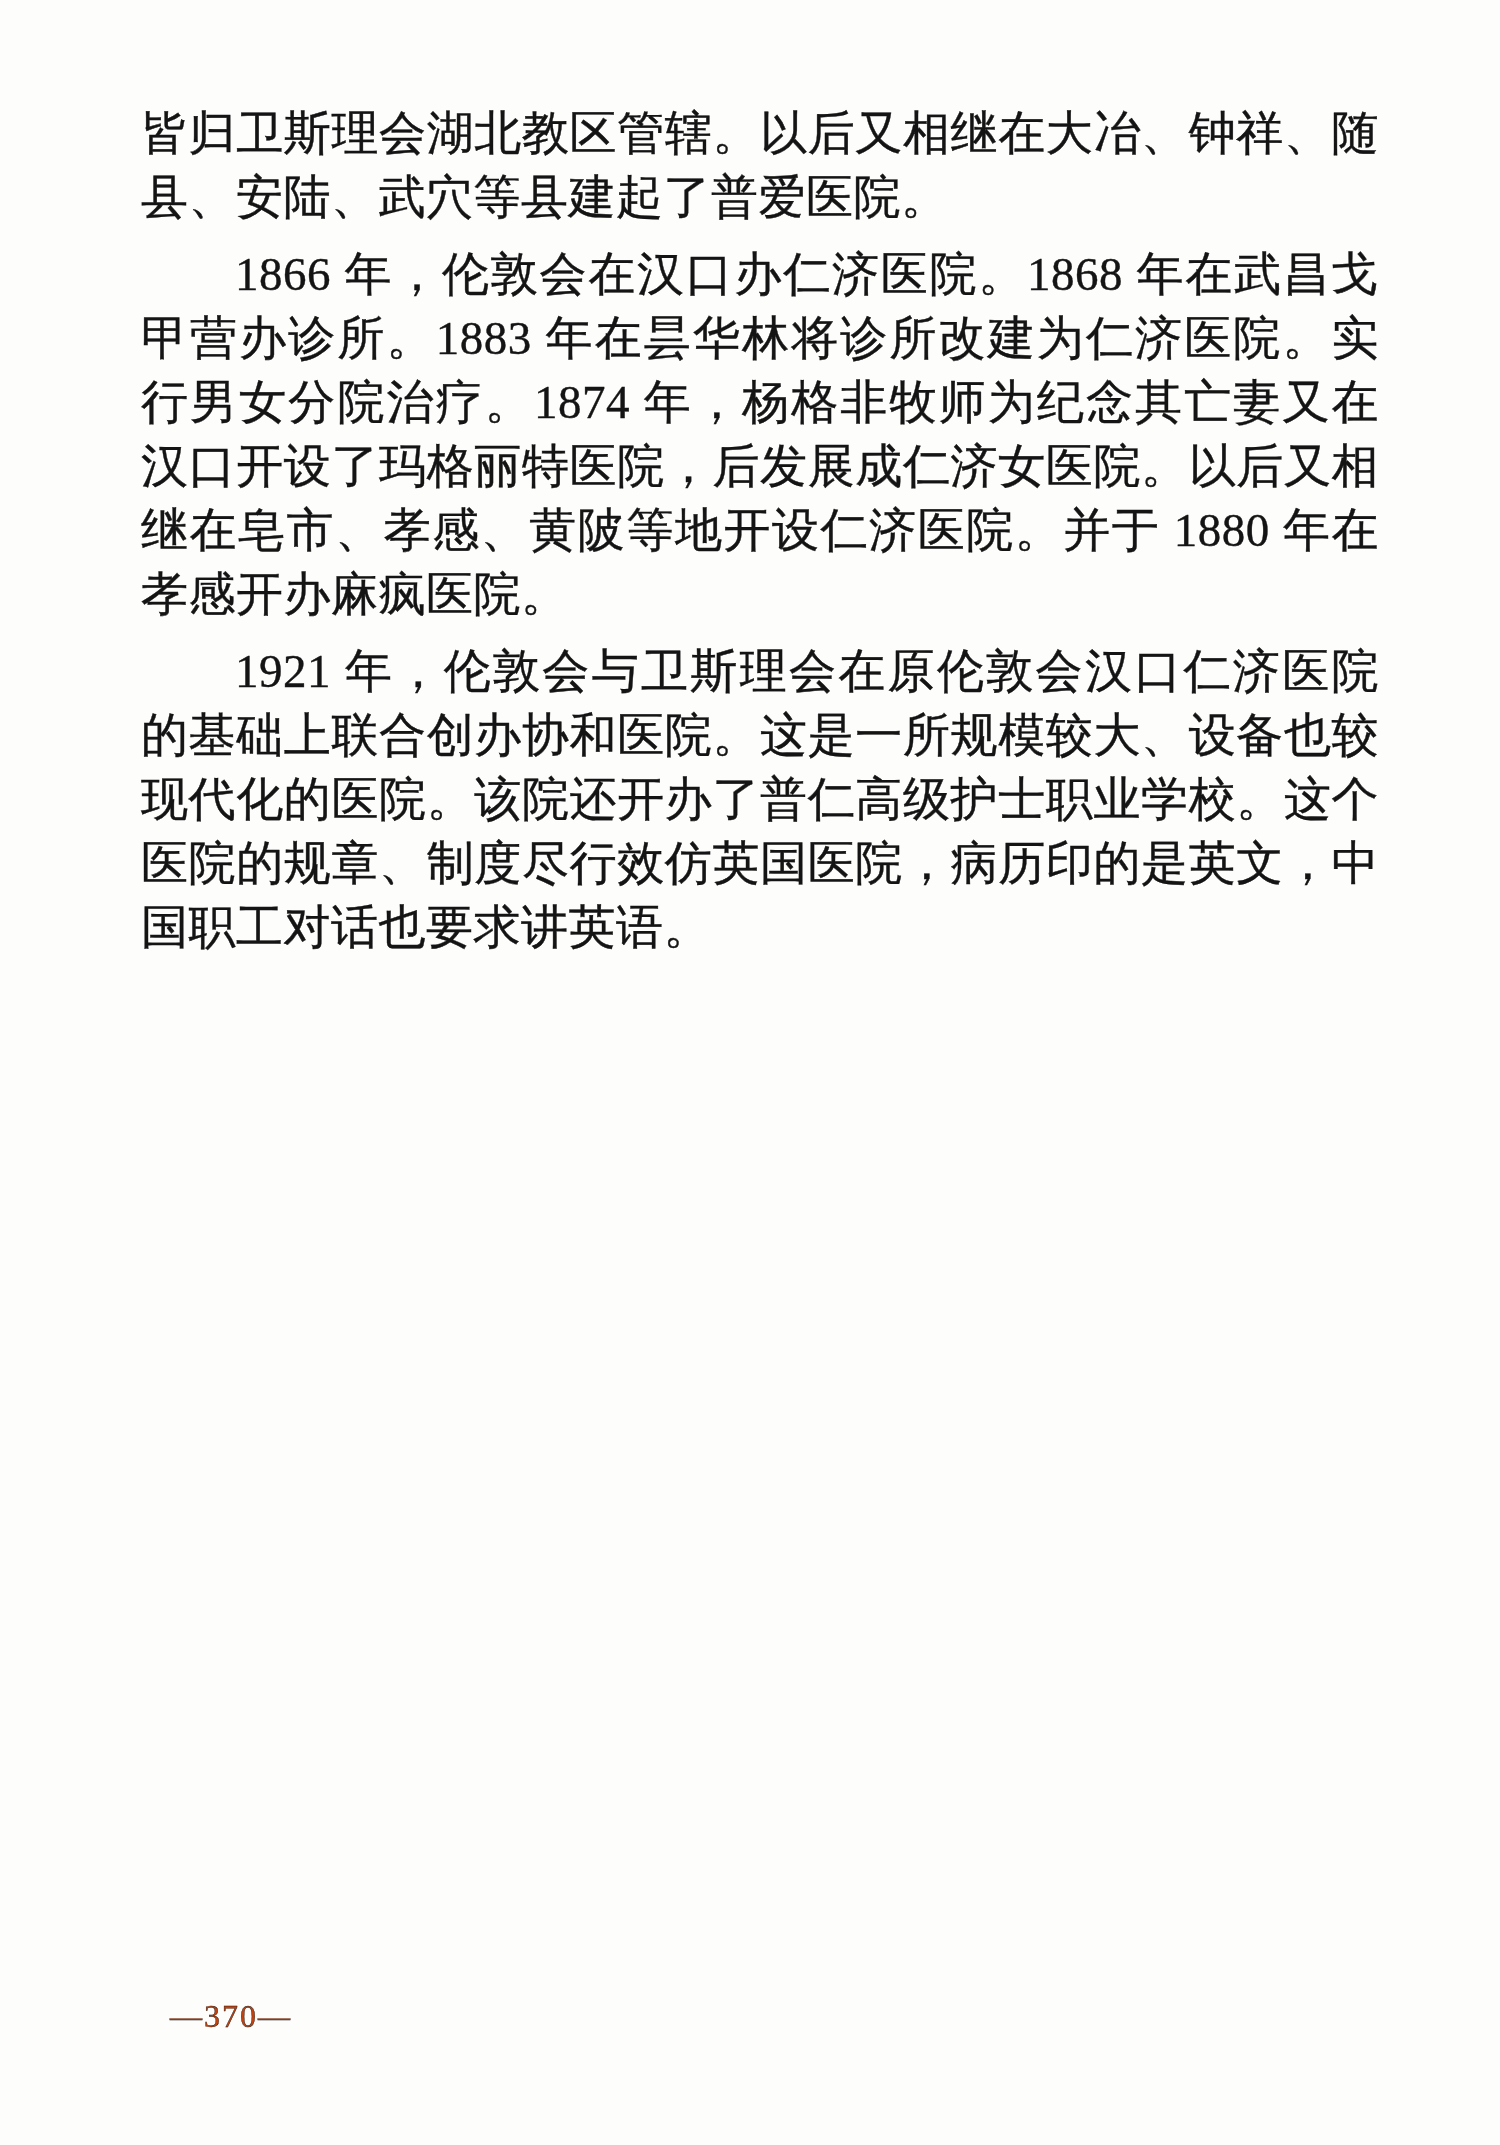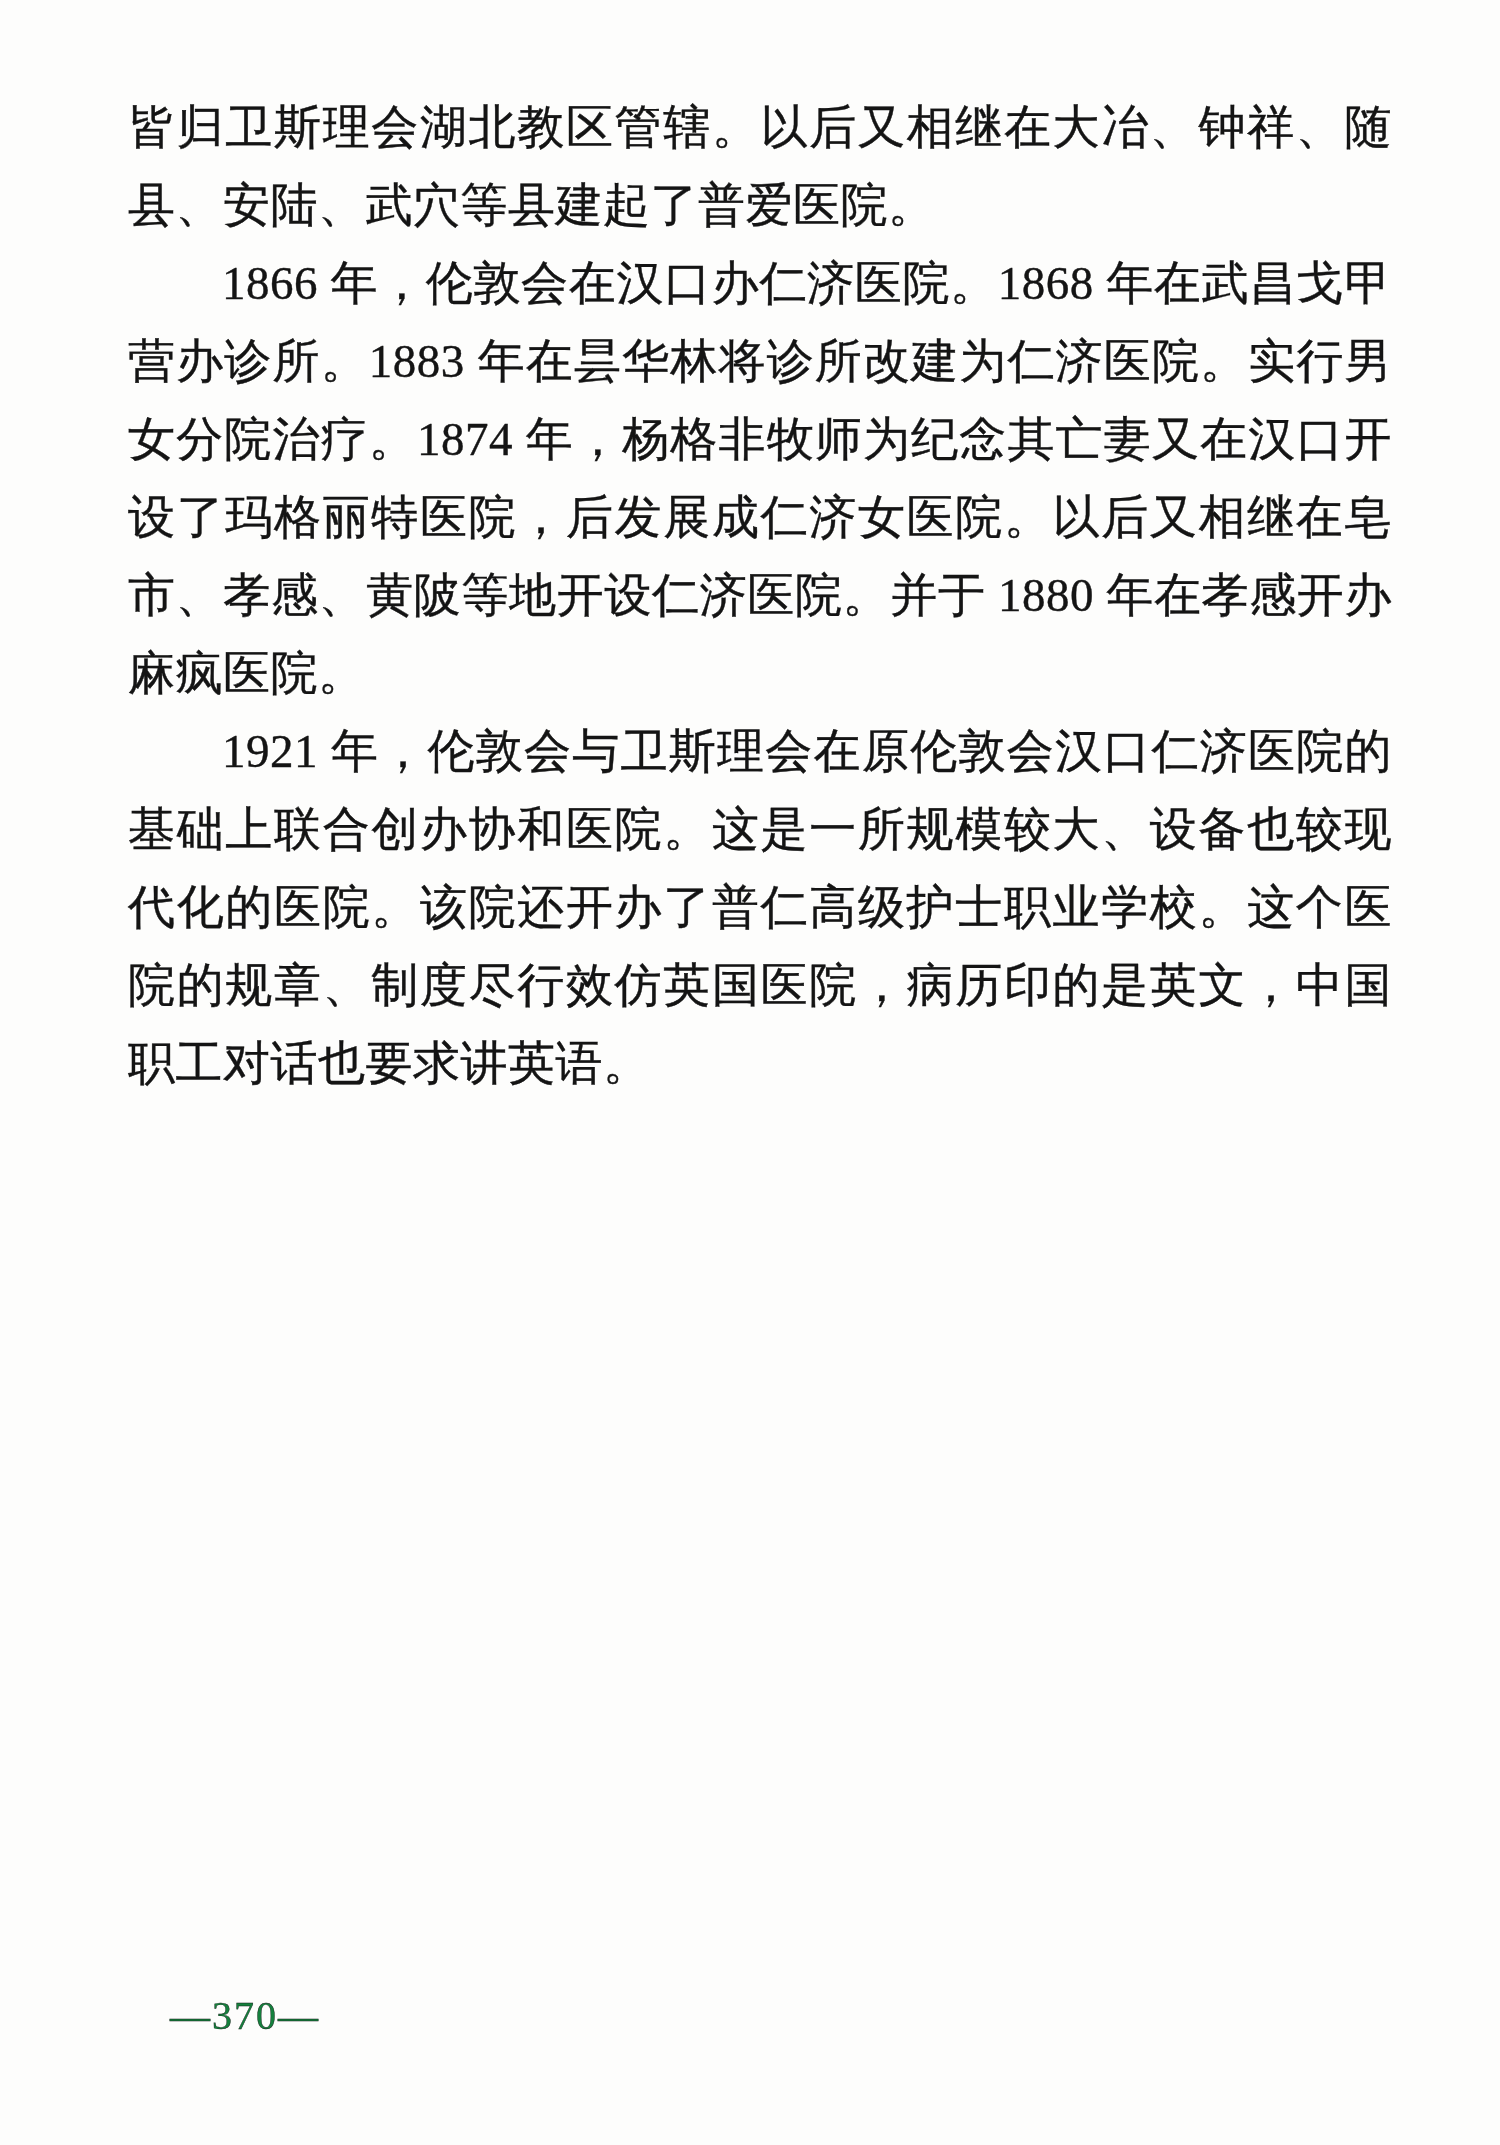--- a/index.html
+++ b/index.html
@@ -16,43 +16,43 @@
     color: #141414;
     font-family: "Liberation Serif", "DejaVu Serif", serif;
   }
   .page {
     position: absolute;
     top: 88px;
     left: 128px;
     width: 1264px;
   }
   .page p {
-    margin: 0;
+    margin: 13px;
     padding: 0;
     font-size: 47px;
-    line-height: 78px;
+    line-height: 64px;
     text-align: justify;
     letter-spacing: 0.5px;
     word-break: break-word;
     overflow-wrap: break-word;
     
     font-weight: 500;
     -webkit-text-stroke: 0.4px #141414;
   }
   .page p.indent {
     text-indent: 2em;
   }
   .folio {
     position: absolute;
     top: 1992px;
     left: 170px;
-    font-size: 40px;
+    font-size: 32px;
     line-height: 48px;
     letter-spacing: 2px;
-    color: #15803d;
+    color: #c2410c;
     font-weight: 500;
     -webkit-text-stroke: 0.4px #141414;
   }
 </style>
 </head>
 <body>
 
 <main class="page">
   <p>皆归卫斯理会湖北教区管辖。以后又相继在大冶、钟祥、随县、安陆、武穴等县建起了普爱医院。</p>
   <p class="indent">1866 年，伦敦会在汉口办仁济医院。1868 年在武昌戈甲营办诊所。1883 年在昙华林将诊所改建为仁济医院。实行男女分院治疗。1874 年，杨格非牧师为纪念其亡妻又在汉口开设了玛格丽特医院，后发展成仁济女医院。以后又相继在皂市、孝感、黄陂等地开设仁济医院。并于 1880 年在孝感开办麻疯医院。</p>

